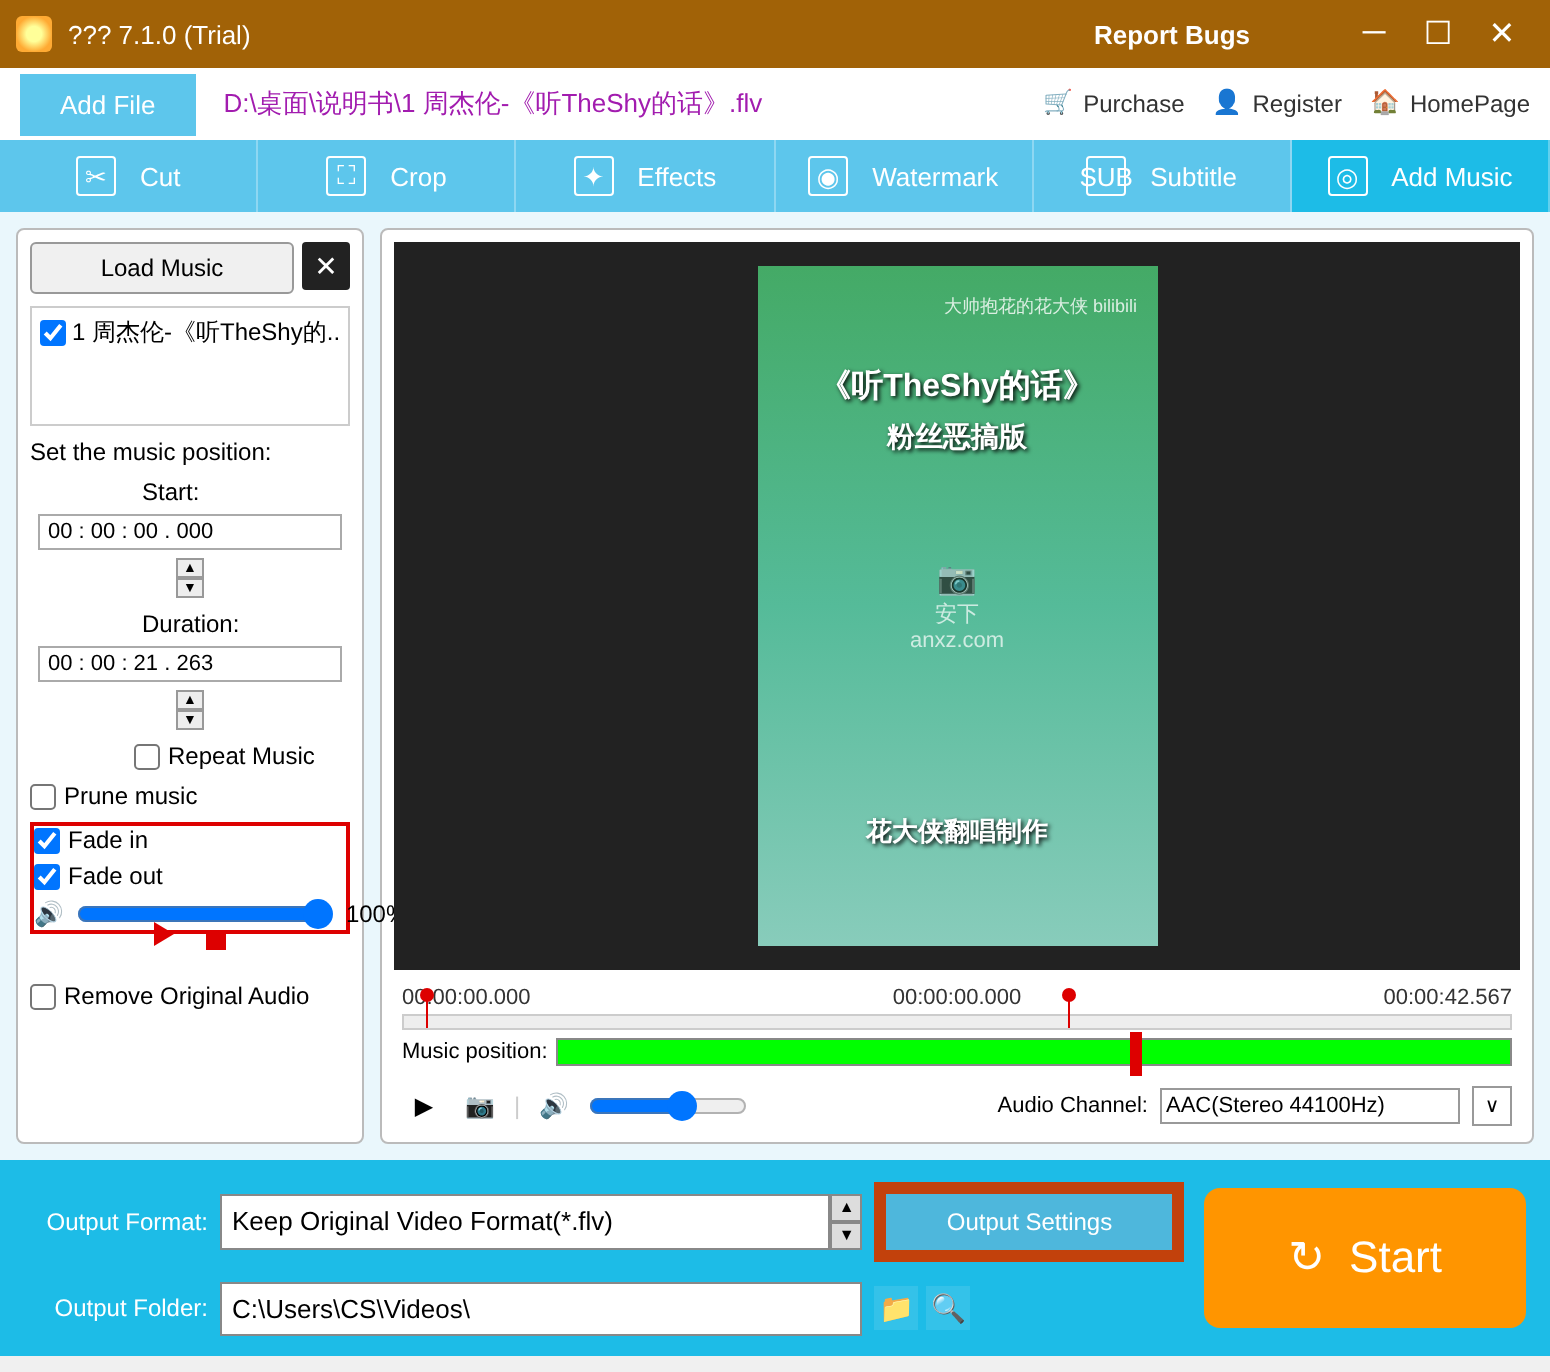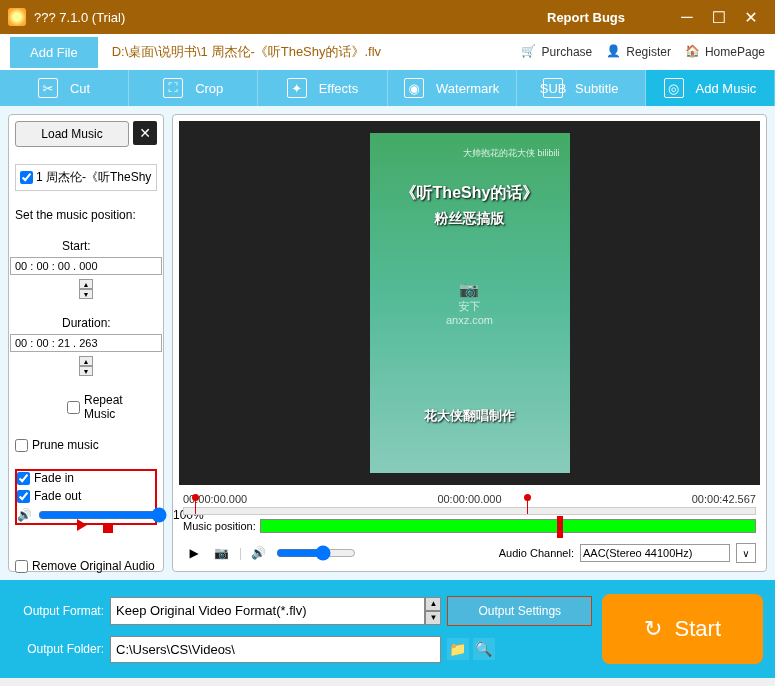--- a/index.html
+++ b/index.html
@@ -6,31 +6,31 @@
 body { background: #f0f0f0; width: 775px; height: 686px; overflow: hidden; }
 
 .titlebar { background: #a16207; height: 34px; display: flex; align-items: center; padding: 16px 8px; color: white; }
 .titlebar .logo { width: 18px; height: 18px; border-radius: 3px; background: radial-gradient(circle, #ff9 30%, #fa3 70%); margin-right: 8px; }
 .titlebar .title { flex: 1; font-size: 13px; }
 .titlebar .report { font-size: 13px; font-weight: bold; margin-right: 46px; }
 .tbtn { width: 32px; height: 22px; display: inline-flex; align-items: center; justify-content: center; cursor: pointer; font-size: 16px; }
 
 .toolbar1 { background: white; height: 36px; display: flex; align-items: center; padding: 0 10px; gap: 8px; }
 .add-file-btn { background: #5dc6ec; color: white; font-size: 13px; padding: 8px 20px; border: none; cursor: pointer; }
-.file-path { color: #a16207; font-size: 13px; margin-left: 6px; flex: 1; }
+.file-path { color: #a21caf; font-size: 13px; margin-left: 6px; flex: 1; }
 .top-link { display: inline-flex; align-items: center; gap: 4px; color: #333; font-size: 12px; margin-left: 6px; cursor: pointer; }
 .top-link .ico { width: 16px; height: 16px; }
 
 .tabs { background: #5dc6ec; height: 36px; display: flex; }
 .tab { flex: 1; display: flex; align-items: center; justify-content: center; gap: 12px; color: white; font-size: 13px; cursor: pointer; border-right: 1px solid rgba(255,255,255,0.3); }
 .tab.active { background: #1dbce7; }
 .tab-icon { width: 20px; height: 20px; border: 1.5px solid white; border-radius: 2px; display: inline-flex; align-items: center; justify-content: center; }
 
 .main { display: flex; height: 474px; background: #eaf7fc; padding: 8px; gap: 8px; }
-.leftpanel { width: 156px; background: white; border: 1px solid #bbb; border-radius: 4px; padding: 6px; display: flex; flex-direction: column; gap: 17px; }
+.leftpanel { width: 174px; background: white; border: 1px solid #bbb; border-radius: 4px; padding: 6px; display: flex; flex-direction: column; gap: 6px; }
 .load-row { display: flex; gap: 4px; }
 .load-btn { flex: 1; background: #f0f0f0; border: 1px solid #999; border-radius: 3px; font-size: 12px; padding: 5px; cursor: pointer; }
 .close-sq { width: 24px; height: 24px; background: #222; color: white; border: none; font-size: 14px; cursor: pointer; border-radius: 2px; }
 .music-list { border: 1px solid #ccc; height: 60px; font-size: 12px; padding: 4px; }
 .music-list label { display: flex; align-items: center; gap: 3px; overflow: hidden; white-space: nowrap; }
 .label12 { font-size: 12px; }
 .time-row { display: flex; align-items: center; gap: 4px; font-size: 12px; flex-direction: column; }
 .time-row span { width: 48px; }
 .time-input { flex: 1; border: 1px solid #aaa; padding: 2px 4px; font-size: 11px; }
 .stepper { display: flex; flex-direction: column; }
@@ -67,21 +67,21 @@
 .ac-select { border: 1px solid #999; padding: 2px; font-size: 11px; width: 150px; }
 .ac-drop { border: 1px solid #999; width: 20px; height: 20px; display: inline-flex; align-items: center; justify-content: center; cursor: pointer; font-size: 10px; }
 
 .bottombar { background: #1dbce7; height: 98px; padding: 12px; display: flex; gap: 10px; align-items: center; }
 .bb-grid { flex: 1; display: grid; grid-template-columns: 92px 1fr auto; grid-template-rows: auto auto; gap: 10px 6px; align-items: center; }
 .bb-label { color: white; font-size: 12px; text-align: right; }
 .bb-input-wrap { display: flex; }
 .bb-input { flex: 1; border: 1px solid #888; padding: 5px; font-size: 13px; }
 .bb-step { display: flex; flex-direction: column; }
 .bb-step button { width: 16px; height: 14px; font-size: 8px; border: 1px solid #888; background: #ddd; padding: 0; cursor: pointer; }
-.bb-settings { background: #4eb7dc; color: white; border: 1px solid #c2410c; font-size: 12px; padding: 7px 30px; cursor: pointer; }
+.bb-settings { background: #4eb7dc; color: white; border: 6px solid #c2410c; font-size: 12px; padding: 7px 30px; cursor: pointer; }
 .bb-icons { display: flex; gap: 4px; }
 .bb-icon { width: 22px; height: 22px; background: rgba(255,255,255,0.1); display: inline-flex; align-items: center; justify-content: center; cursor: pointer; color: #0b5; font-size: 14px; }
 .start-btn { background: #ff9500; color: white; font-size: 22px; border: none; border-radius: 8px; padding: 22px 42px; display: flex; align-items: center; gap: 12px; cursor: pointer; }
 .start-ico { font-size: 22px; }
 
 input[type=checkbox] { width: 13px; height: 13px; cursor: pointer; }
 input[type=range] { cursor: pointer; }
 </style>
 </head>
 <body>

